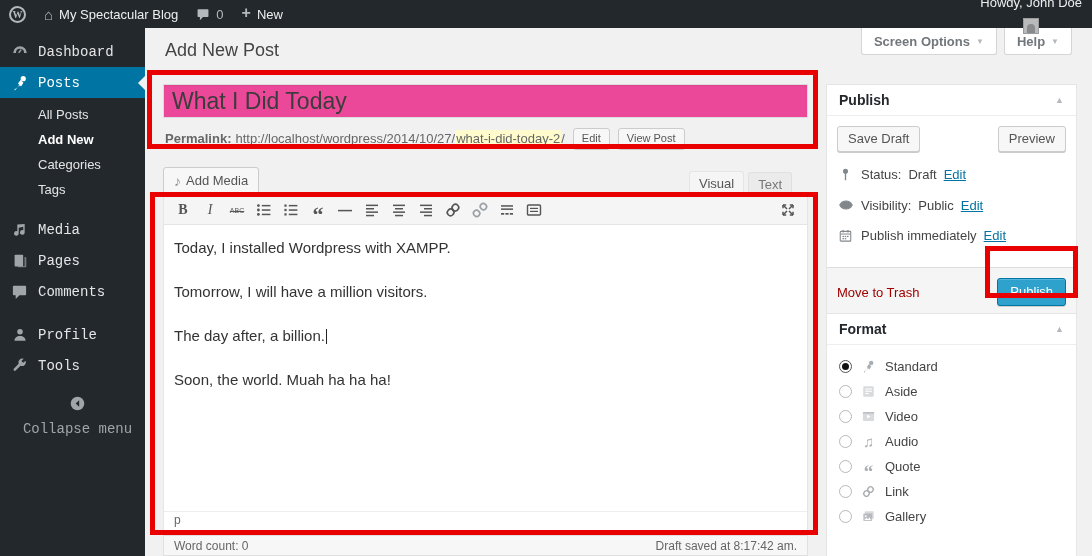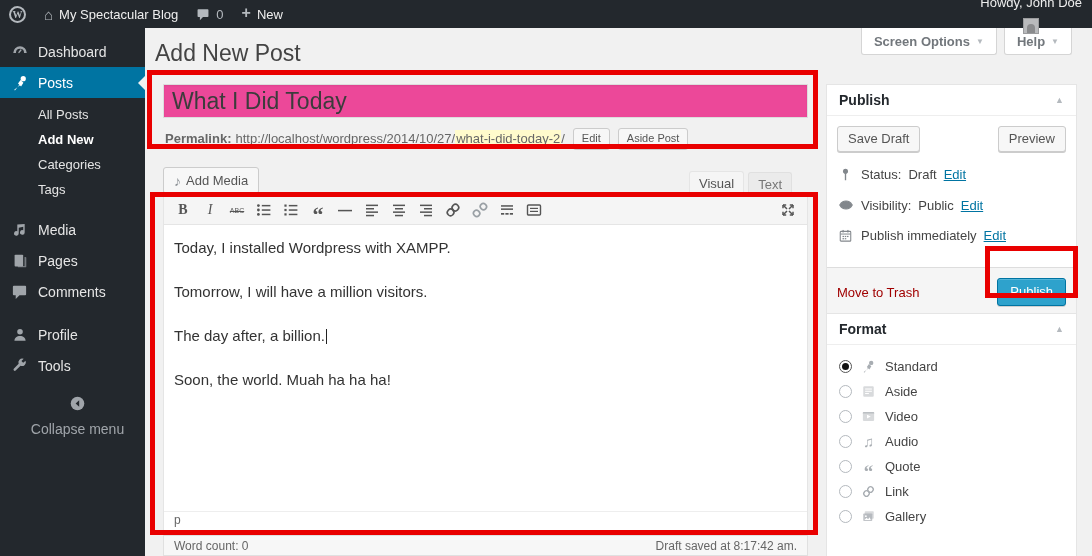--- a/index.html
+++ b/index.html
@@ -36,21 +36,21 @@
   }
   .avatar i { display:block; width:8px; height:9px; background:#8a8b8d; border-radius:4px 4px 0 0; }
 
   
   .sidebar {
     position:absolute; top:28px; left:0; width:145px; bottom:0;
     background:#23282d; color:#eee; font-size:14px; z-index:10; padding-top:8px;
   }
   .menu-item {
     height:31px; display:flex; align-items:center; gap:9px;
-    padding-left:10px; cursor:pointer; position:relative; color:#e5e5e5;
+    padding-left:10px; cursor:pointer; position:relative; color:#e5e5e5;font-family:Liberation Mono, monospace;
   }
   .menu-item .mi-icon { width:19px; display:flex; justify-content:center; }
   .menu-item svg { fill:#a0a5aa; }
   .menu-item.active { background:#0074a2; color:#fff; }
   .menu-item.active svg { fill:#fff; }
   .menu-item.active::after {
     content:""; position:absolute; right:0; top:50%; margin-top:-7px;
     border:7px solid transparent; border-right-color:#f1f1f1; border-left-width:0;
   }
   .submenu { padding:4px 0 12px 0; }
@@ -59,22 +59,22 @@
     color:#e5e5e5; cursor:pointer;
   }
   .submenu-item.current { color:#fff; font-weight:bold; }
   .menu-sep { height:12px; }
   .collapse-item { color:#a0a5aa; margin-top:14px;flex-direction:column; }
 
   
   .content { position:absolute; top:28px; left:145px; right:0; bottom:0; background:#f1f1f1; overflow:hidden; }
 
   .page-title {
-    position:absolute; left:10px; top:12px;
-    font-size:23px; font-weight:400; color:#444;
+    position:absolute; left:20px; top:12px;
+    font-size:18px; font-weight:400; color:#444;
   }
 
   
   .screen-tabs { position:absolute; top:0; right:20px; display:flex; gap:7px; z-index:5; }
   .screen-tab {
     background:#fff; border:1px solid #d5d5d5; border-top:none;
     color:#72777c; font-size:13px; height:27px; padding:0 12px;
     display:flex; align-items:center; gap:6px; border-radius:0 0 3px 3px; cursor:pointer;font-weight:bold;
   }
   .tri-down { font-size:8px; color:#b4b9be; }
@@ -333,21 +333,21 @@
   <h1 class="page-title">Add New Post</h1>
 
   <input class="title-input" type="text" value="What I Did Today" style="">
 
   <div class="permalink-row">
     <span class="permalink-label">Permalink:</span>
     <span>
       <span>http://localhost/wordpress/2014/10/27/</span><span class="permalink-slug">what-i-did-today-2</span><span>/</span>
     </span>
     <span class="btn-small">Edit</span>
-    <span class="btn-small">Aside Post</span>
+    <span class="btn-small">View Post</span>
   </div>
 
   <div class="add-media-btn">
     <span class="media-note">♪</span>
     <span>Add Media</span>
   </div>
 
   <div class="editor-tabs">
     <div class="editor-tab active">Visual</div>
     <div class="editor-tab inactive">Text</div>

